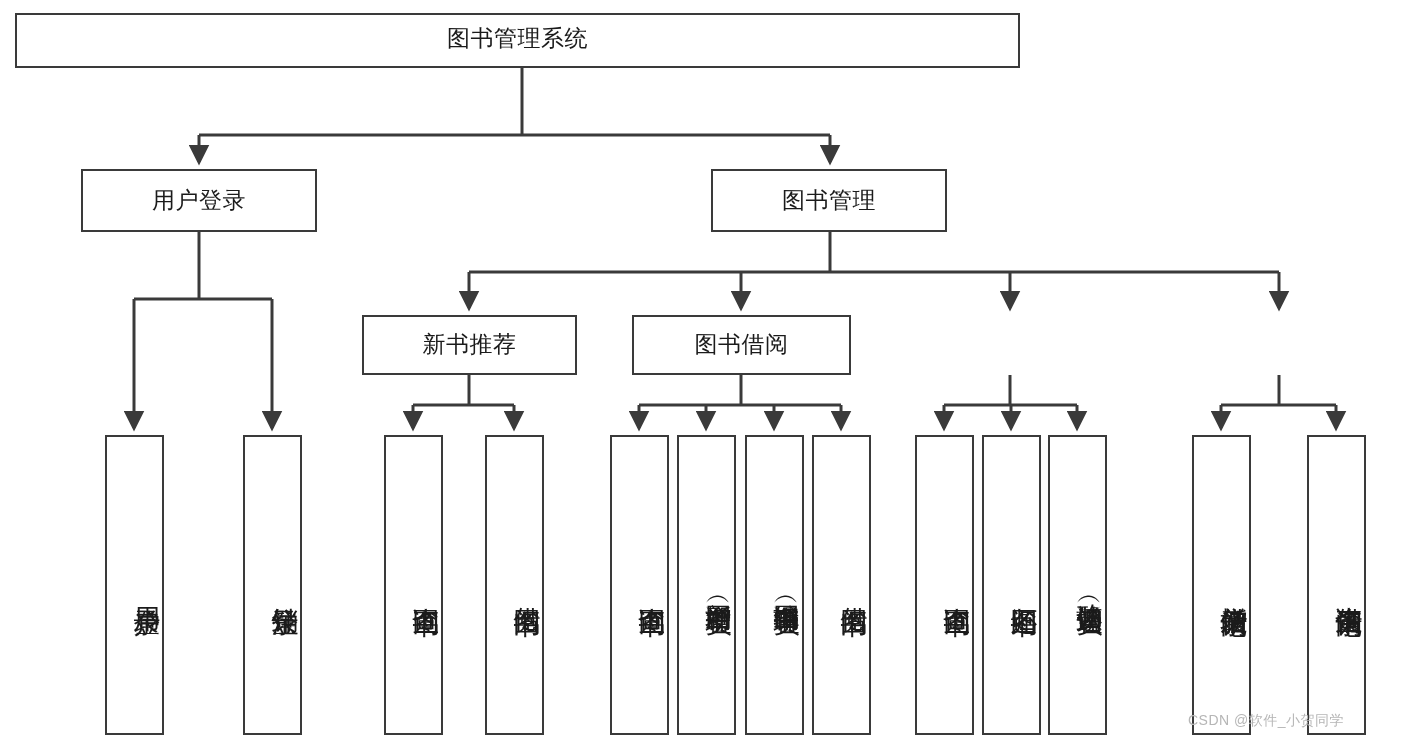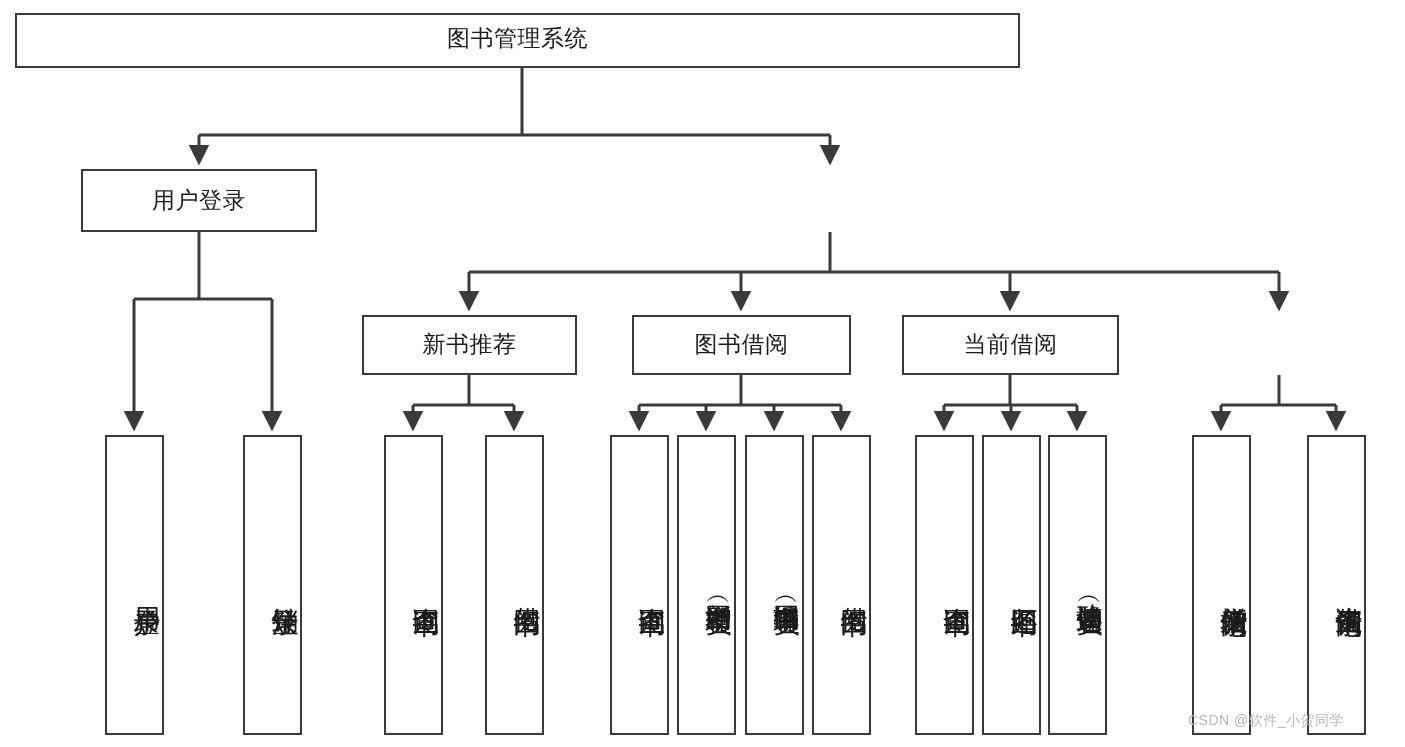--- a/index.html
+++ b/index.html
@@ -125,29 +125,29 @@
     </g>
   </svg>
 
   <div class="node node-h node-root" style="left:15px; top:13px; width:1005px; height:55px;font-family:Liberation Mono, monospace;">
     <span>图书管理系统</span>
   </div>
 
   <div class="node node-h" style="left:81px; top:169px; width:236px; height:63px;">
     <span>用户登录</span>
   </div>
+  <div class="node node-h" style="left:711px; top:169px; width:236px; height:63px;">
+    <span>图书管理</span>
+  </div>
 
   <div class="node node-h" style="left:362px; top:315px; width:215px; height:60px;">
     <span>新书推荐</span>
   </div>
   <div class="node node-h" style="left:632px; top:315px; width:219px; height:60px;">
     <span>图书借阅</span>
-  </div>
-  <div class="node node-h" style="left:902px; top:315px; width:217px; height:60px;">
-    <span>当前借阅</span>
   </div>
 
   <div class="node node-v" style="left:105px; top:435px; width:59px; height:300px;">
     <span>用户登录</span>
   </div>
   <div class="node node-v" style="left:243px; top:435px; width:59px; height:300px;">
     <span>注销登录</span>
   </div>
 
   <div class="node node-v" style="left:384px; top:435px; width:59px; height:300px;">

